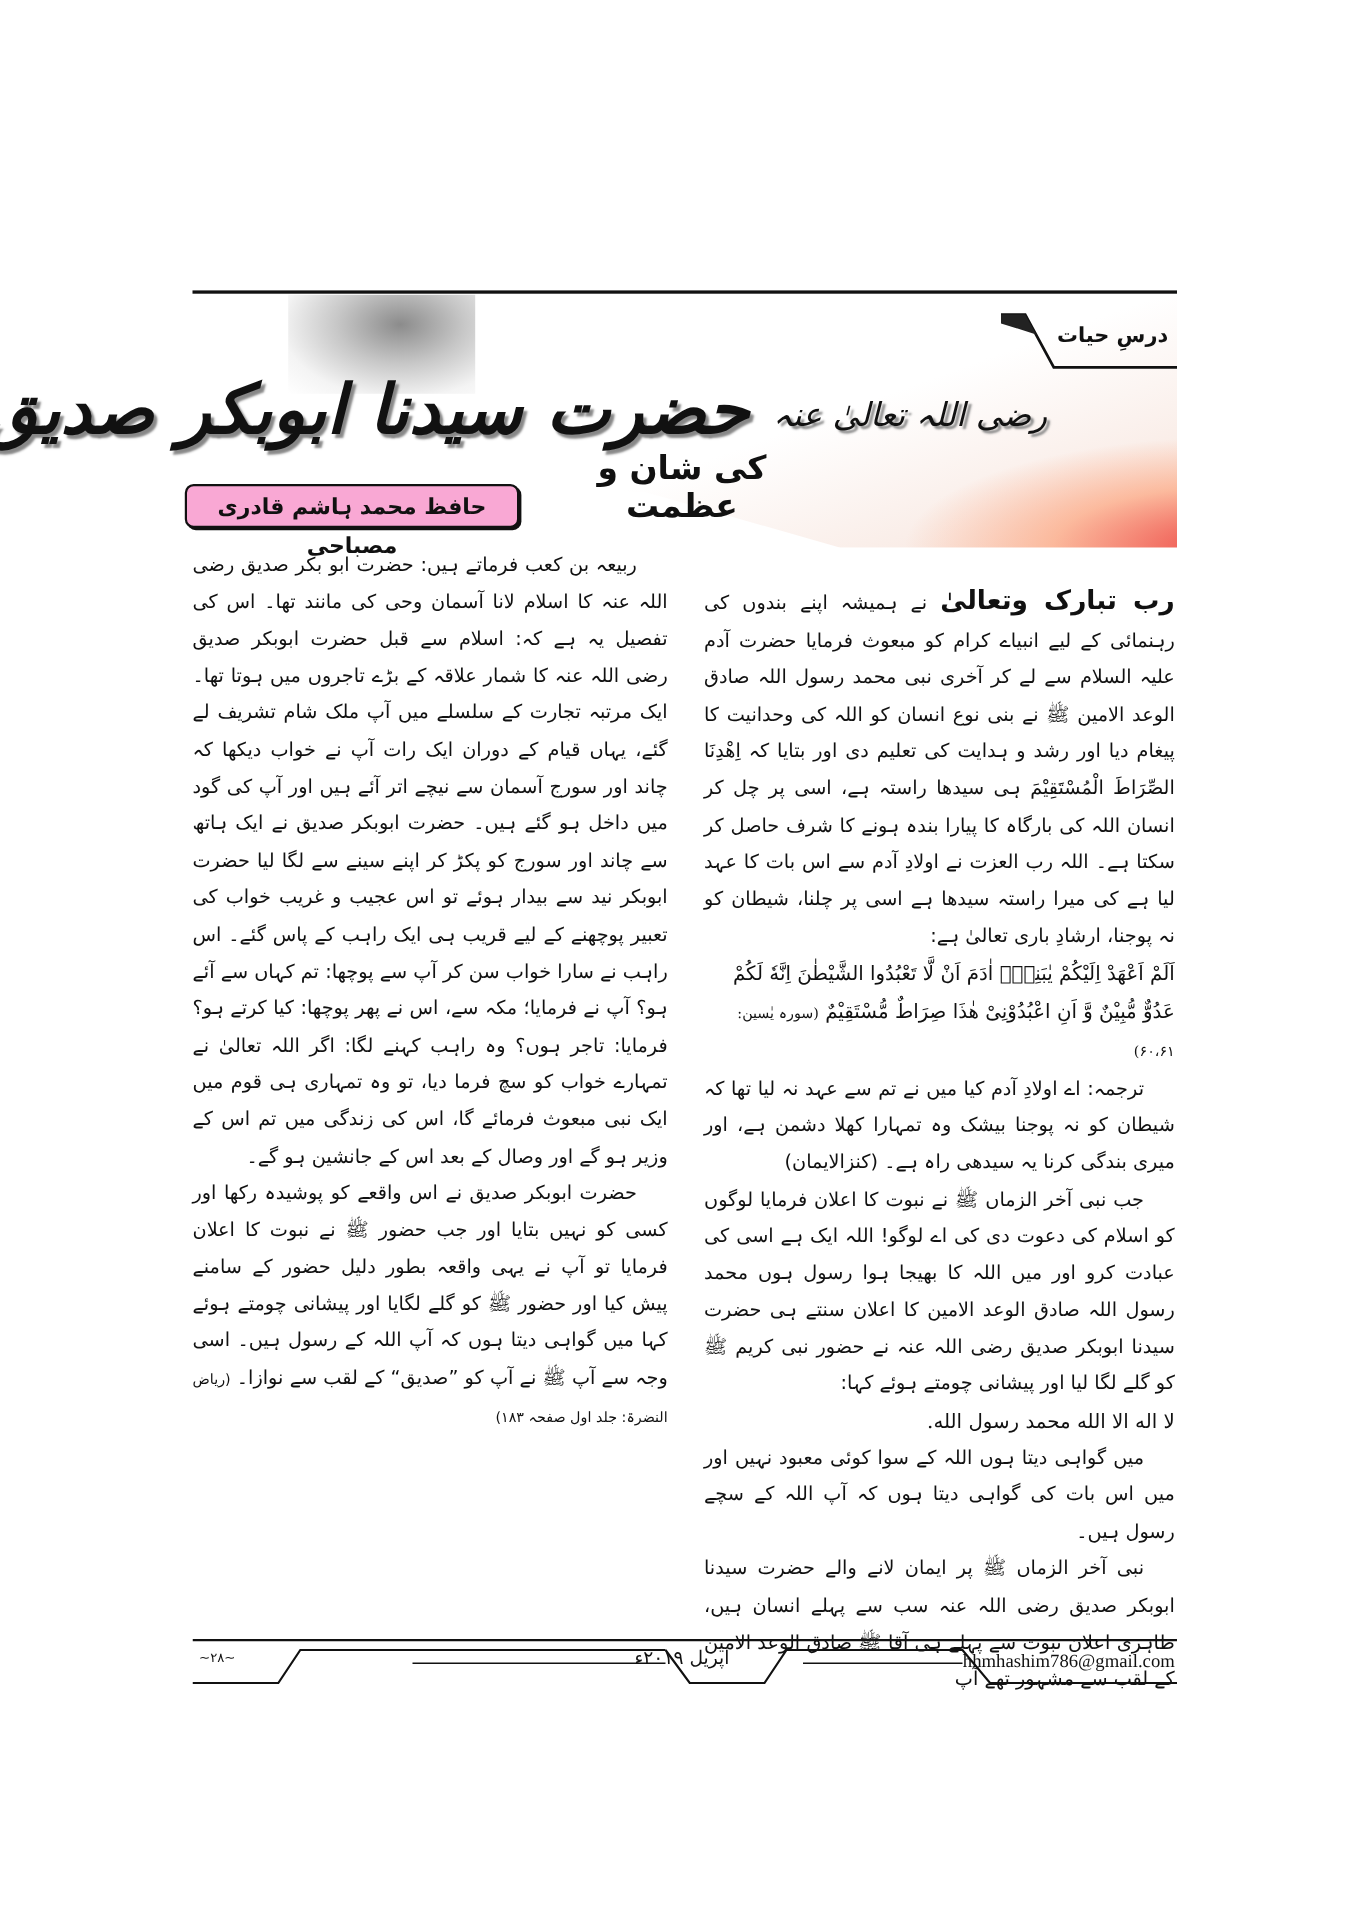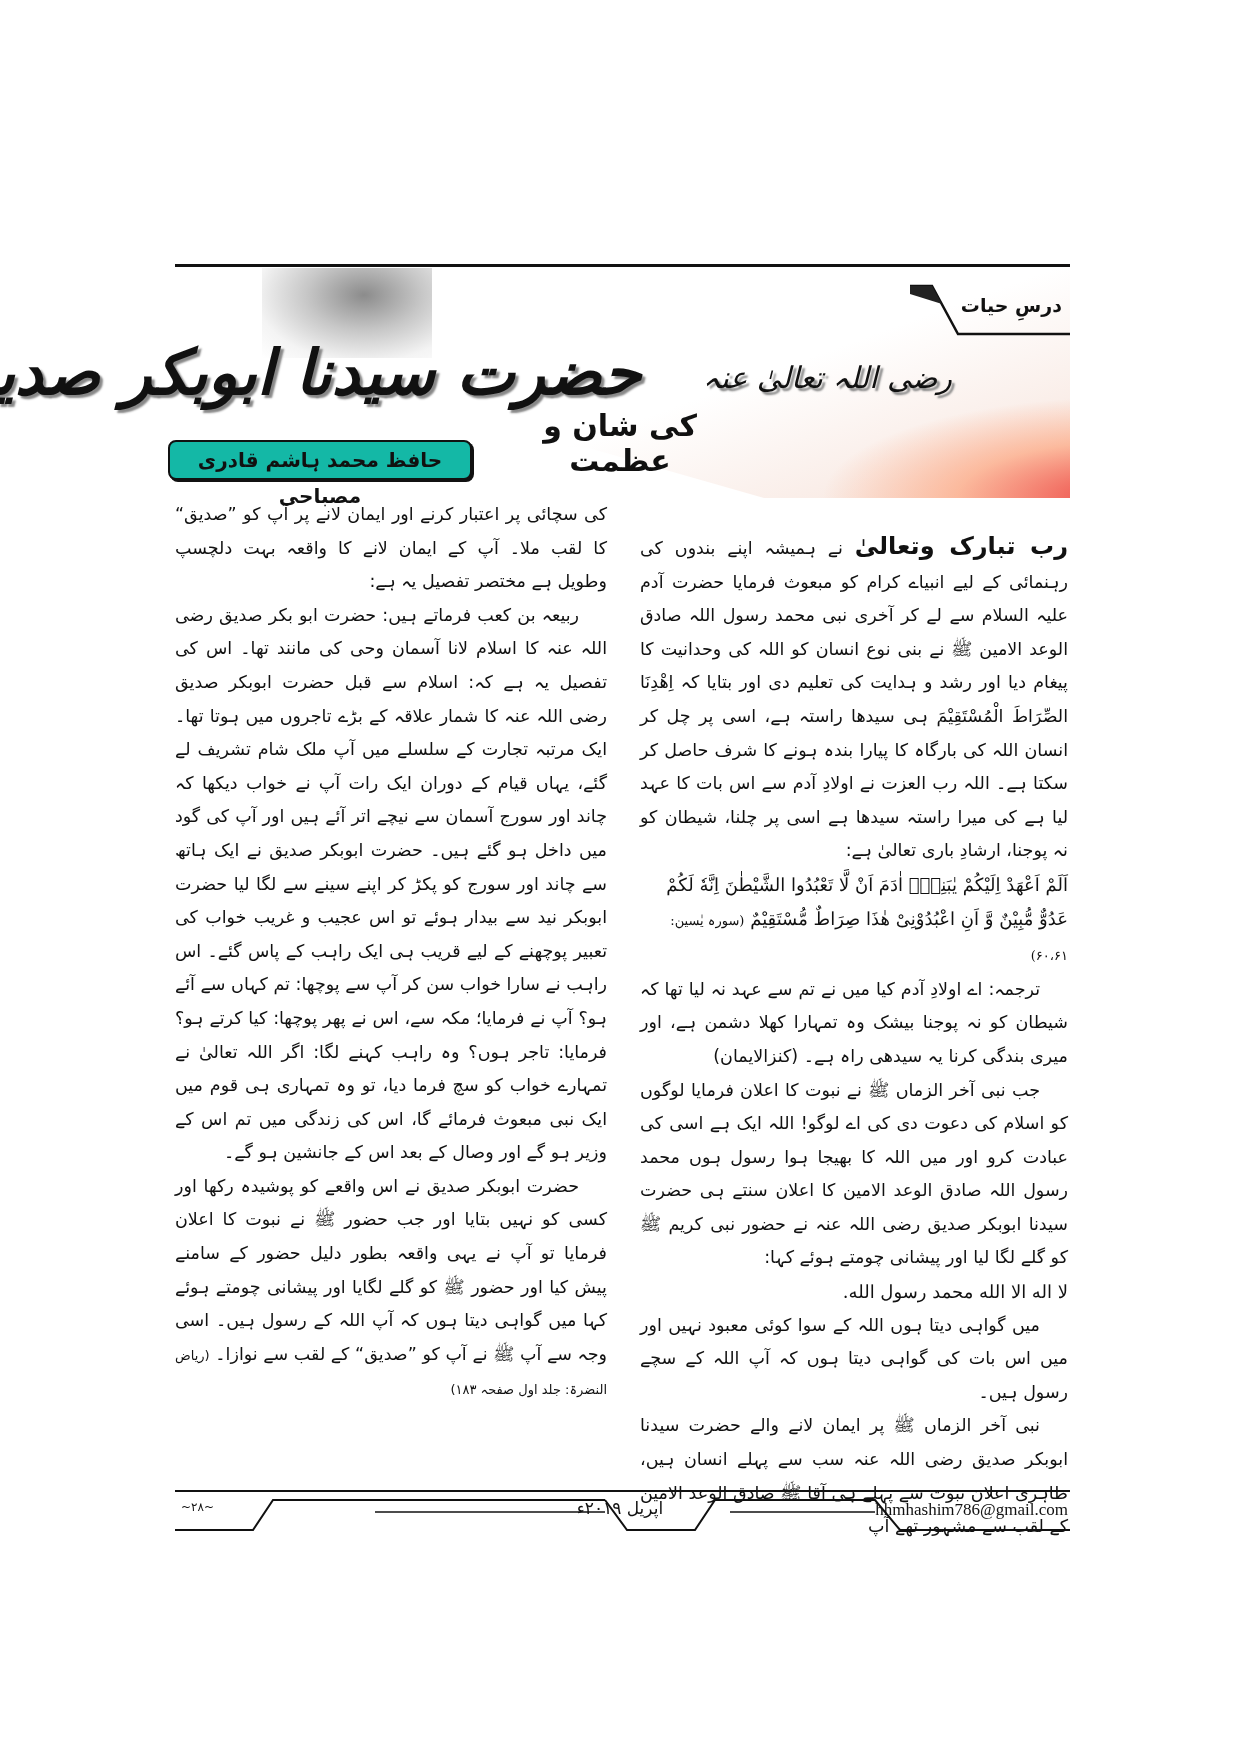--- a/index.html
+++ b/index.html
@@ -15,25 +15,25 @@
     clip-path: polygon(0 0, 100% 0, 100% 100%, 62% 100%, 40% 78%, 0 78%);
   }
   #banner-photo { left:262px; top:268px; width:170px; height:90px;
     background: radial-gradient(ellipse at 60% 30%, #777 0%, #bdbdbd 40%, #f2f2f2 75%, #fff 100%); opacity:0.85; }
   #section-tab { left:910px; top:284px; width:160px; height:52px; }
   #section-tab svg { position:absolute; left:0; top:0; }
   #section-label { position:absolute; right:8px; top:10px; font-weight:bold; font-size:19px; direction:rtl; }
   #title-calligraphy { left:262px; top:318px; width:690px; height:110px; direction:rtl; text-align:center;
     font-family:"DejaVu Serif", serif; font-size:62px; font-weight:bold; font-style:italic; line-height:110px;
     letter-spacing:-1px; color:#111; text-shadow:3px 3px 2px #888; white-space:nowrap; }
-  #title-honorific { font-size:30px; font-weight:normal; vertical-align:middle;margin-left:40px; }
+  #title-honorific { font-size:30px; font-weight:normal; vertical-align:middle; }
   #subtitle { left:500px; top:408px; width:240px; text-align:center; direction:rtl;
     font-weight:bold; font-size:30px; letter-spacing:-0.5px; }
   #author-box { left:168px; top:440px; width:300px; height:36px; border:2px solid #111; border-radius:8px;
-    box-shadow:2px 2px 0 #111; direction:rtl; text-align:center; font-weight:bold; font-size:20px; line-height:36px; background:#14b8a6; }
+    box-shadow:2px 2px 0 #111; direction:rtl; text-align:center; font-weight:bold; font-size:20px; line-height:36px; background:#f9a8d4; }
   
   .col { direction:rtl; text-align:justify; font-family:"DejaVu Sans", sans-serif; font-size:17.5px; line-height:33.6px; color:#111; }
   #col-right { left:640px; top:498px; width:428px;margin-top:32px; }
   #col-left { left:175px; top:498px; width:432px; }
   .col p { margin:0; text-align-last:right; }
   .lead { font-weight:bold; font-size:24px; }
   .indent { text-indent:28px; }
   .ayah { font-family:"DejaVu Serif", serif; font-size:18px; text-align:right; text-align-last:center; }
   .kalima { font-family:"DejaVu Serif", serif; font-size:18px; text-align:right; text-align-last:center; }
   .cite { font-size:13px; }
@@ -76,21 +76,20 @@
     <span class="cite">(سورہ یٰسین: ۶۰،۶۱)</span>
   </p>
   <p class="indent">ترجمہ: اے اولادِ آدم کیا میں نے تم سے عہد نہ لیا تھا کہ شیطان کو نہ پوجنا بیشک وہ تمہارا کھلا دشمن ہے، اور میری بندگی کرنا یہ سیدھی راہ ہے۔ (کنزالایمان)</p>
   <p class="indent">جب نبی آخر الزماں ﷺ نے نبوت کا اعلان فرمایا لوگوں کو اسلام کی دعوت دی کی اے لوگو! اللہ ایک ہے اسی کی عبادت کرو اور میں اللہ کا بھیجا ہوا رسول ہوں محمد رسول اللہ صادق الوعد الامین کا اعلان سنتے ہی حضرت سیدنا ابوبکر صدیق رضی اللہ عنہ نے حضور نبی کریم ﷺ کو گلے لگا لیا اور پیشانی چومتے ہوئے کہا:</p>
   <p class="kalima">لا اله الا الله محمد رسول الله.</p>
   <p class="indent">میں گواہی دیتا ہوں اللہ کے سوا کوئی معبود نہیں اور میں اس بات کی گواہی دیتا ہوں کہ آپ اللہ کے سچے رسول ہیں۔</p>
   <p class="indent">نبی آخر الزماں ﷺ پر ایمان لانے والے حضرت سیدنا ابوبکر صدیق رضی اللہ عنہ سب سے پہلے انسان ہیں، ظاہری اعلان نبوت سے پہلے ہی آقا ﷺ صادق الوعد الامین کے لقب سے مشہور تھے آپ</p>
 </div>
 
 <div class="abs col" id="col-left">
-  <p>کی سچائی پر اعتبار کرنے اور ایمان لانے پر آپ کو ”صدیق“ کا لقب ملا۔ آپ کے ایمان لانے کا واقعہ بہت دلچسپ وطویل ہے مختصر تفصیل یہ ہے:</p>
   <p class="indent">ربیعہ بن کعب فرماتے ہیں: حضرت ابو بکر صدیق رضی اللہ عنہ کا اسلام لانا آسمان وحی کی مانند تھا۔ اس کی تفصیل یہ ہے کہ: اسلام سے قبل حضرت ابوبکر صدیق رضی اللہ عنہ کا شمار علاقہ کے بڑے تاجروں میں ہوتا تھا۔ ایک مرتبہ تجارت کے سلسلے میں آپ ملک شام تشریف لے گئے، یہاں قیام کے دوران ایک رات آپ نے خواب دیکھا کہ چاند اور سورج آسمان سے نیچے اتر آئے ہیں اور آپ کی گود میں داخل ہو گئے ہیں۔ حضرت ابوبکر صدیق نے ایک ہاتھ سے چاند اور سورج کو پکڑ کر اپنے سینے سے لگا لیا حضرت ابوبکر نید سے بیدار ہوئے تو اس عجیب و غریب خواب کی تعبیر پوچھنے کے لیے قریب ہی ایک راہب کے پاس گئے۔ اس راہب نے سارا خواب سن کر آپ سے پوچھا: تم کہاں سے آئے ہو؟ آپ نے فرمایا؛ مکہ سے، اس نے پھر پوچھا: کیا کرتے ہو؟ فرمایا: تاجر ہوں؟ وہ راہب کہنے لگا: اگر اللہ تعالیٰ نے تمہارے خواب کو سچ فرما دیا، تو وہ تمہاری ہی قوم میں ایک نبی مبعوث فرمائے گا، اس کی زندگی میں تم اس کے وزیر ہو گے اور وصال کے بعد اس کے جانشین ہو گے۔</p>
   <p class="indent">
     <span>حضرت ابوبکر صدیق نے اس واقعے کو پوشیدہ رکھا اور کسی کو نہیں بتایا اور جب حضور ﷺ نے نبوت کا اعلان فرمایا تو آپ نے یہی واقعہ بطور دلیل حضور کے سامنے پیش کیا اور حضور ﷺ کو گلے لگایا اور پیشانی چومتے ہوئے کہا میں گواہی دیتا ہوں کہ آپ اللہ کے رسول ہیں۔ اسی وجہ سے آپ ﷺ نے آپ کو ”صدیق“ کے لقب سے نوازا۔</span>
     <span class="cite">(ریاض النضرۃ: جلد اول صفحہ ۱۸۳)</span>
   </p>
 </div>
 
 <div class="abs" id="footer">
   <svg width="895" height="44">
     <line x1="0" y1="1" x2="895" y2="1" stroke="#111" stroke-width="2"></line>

